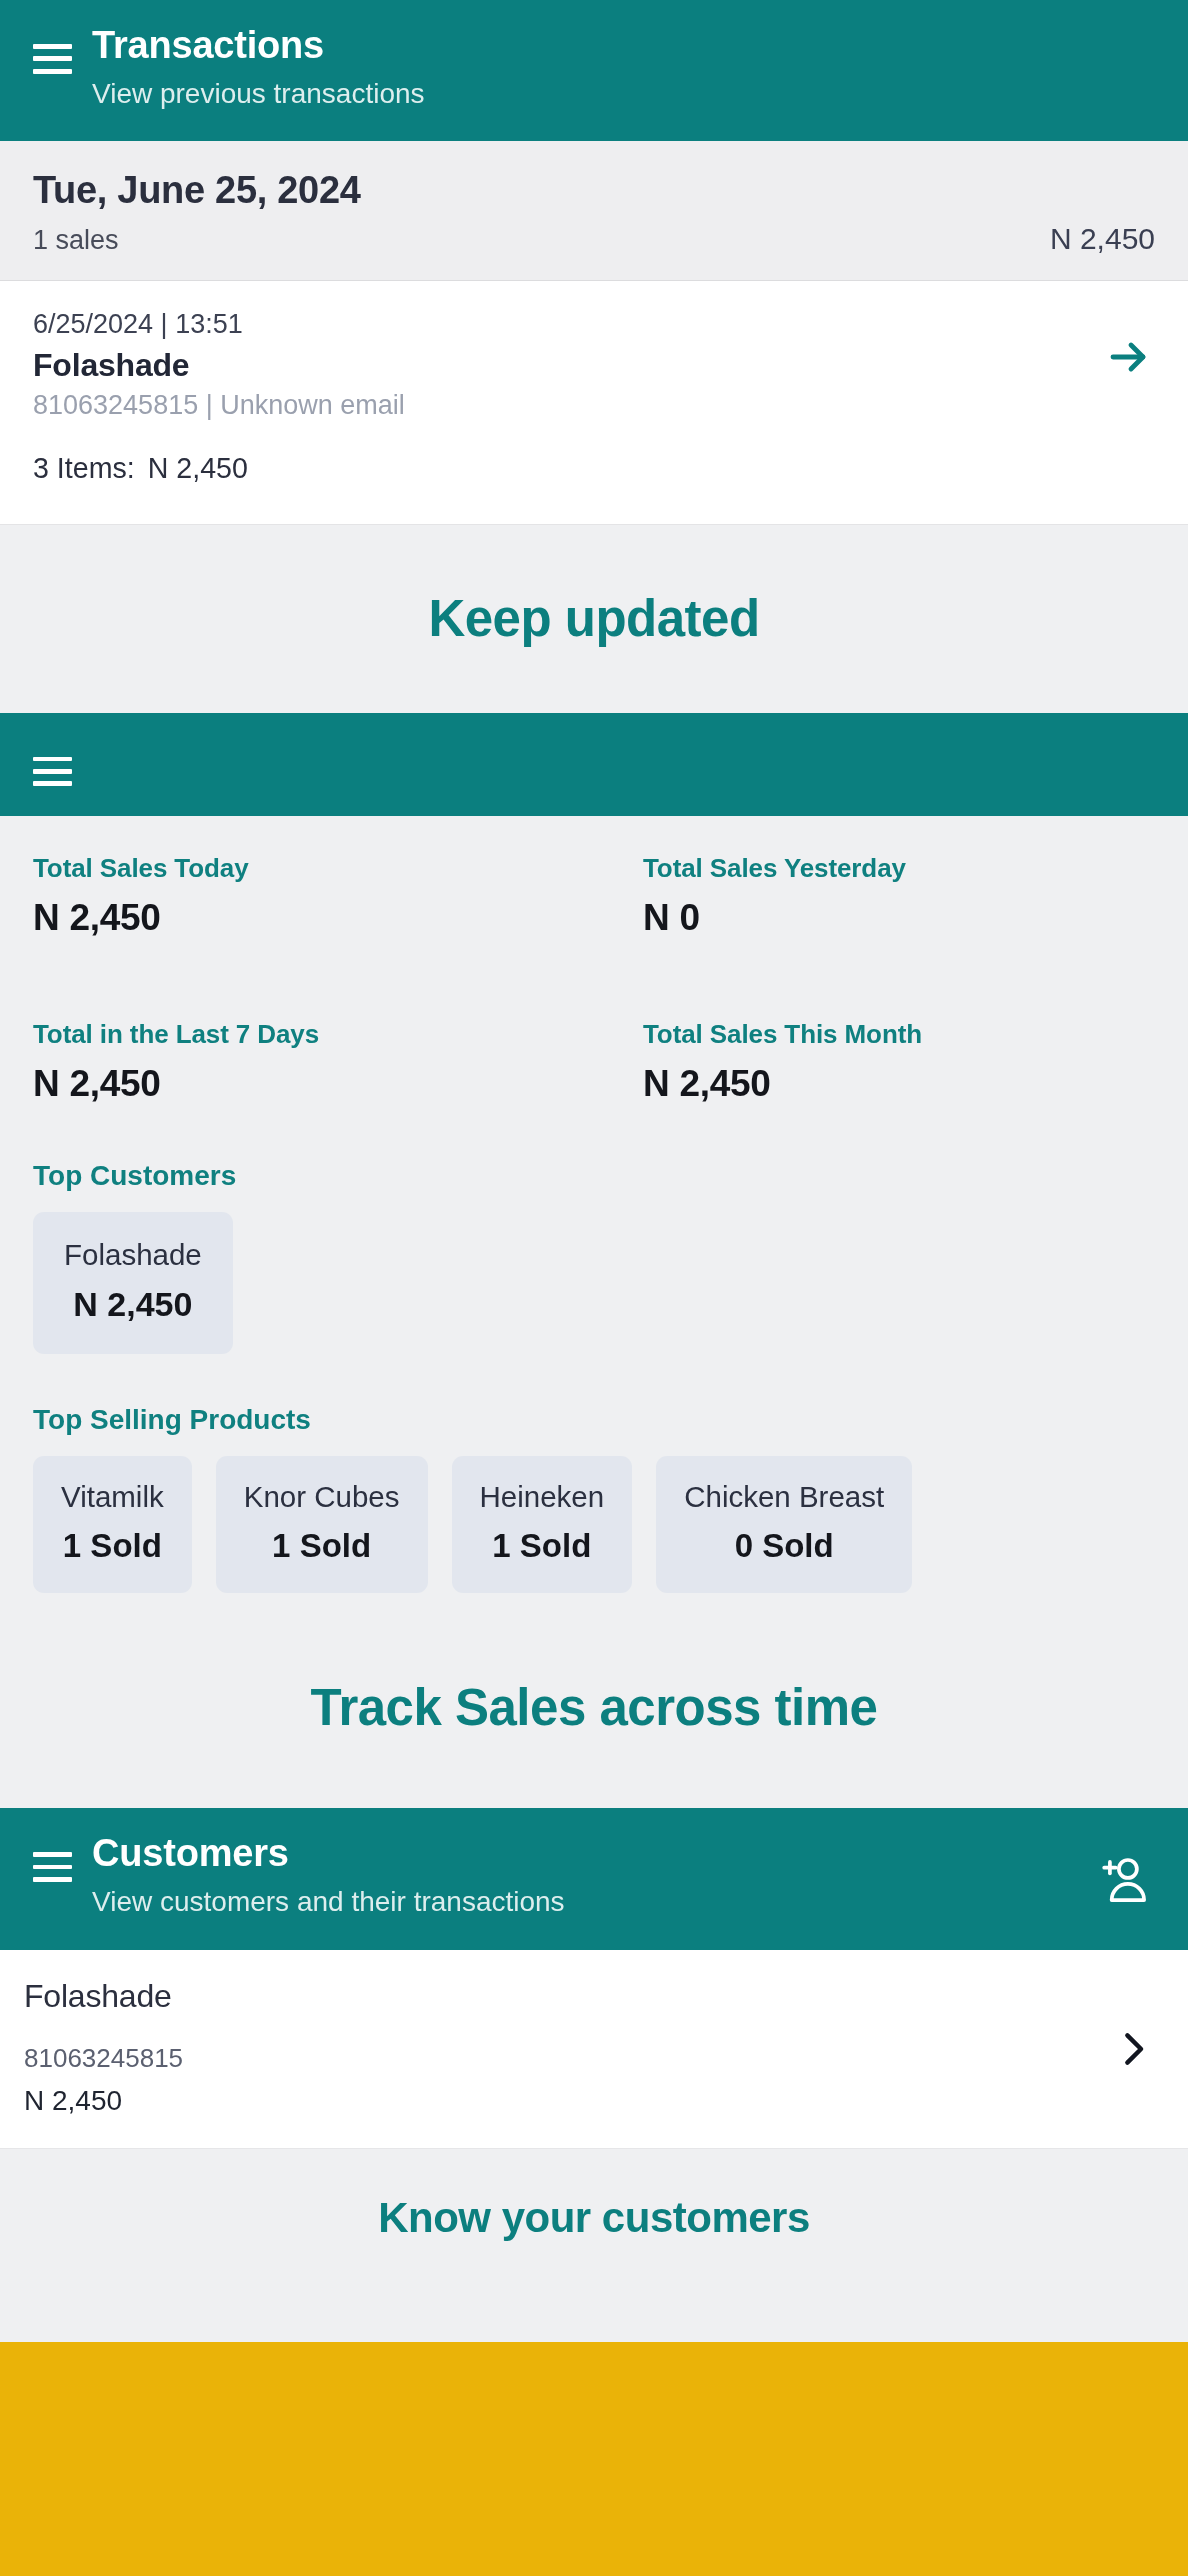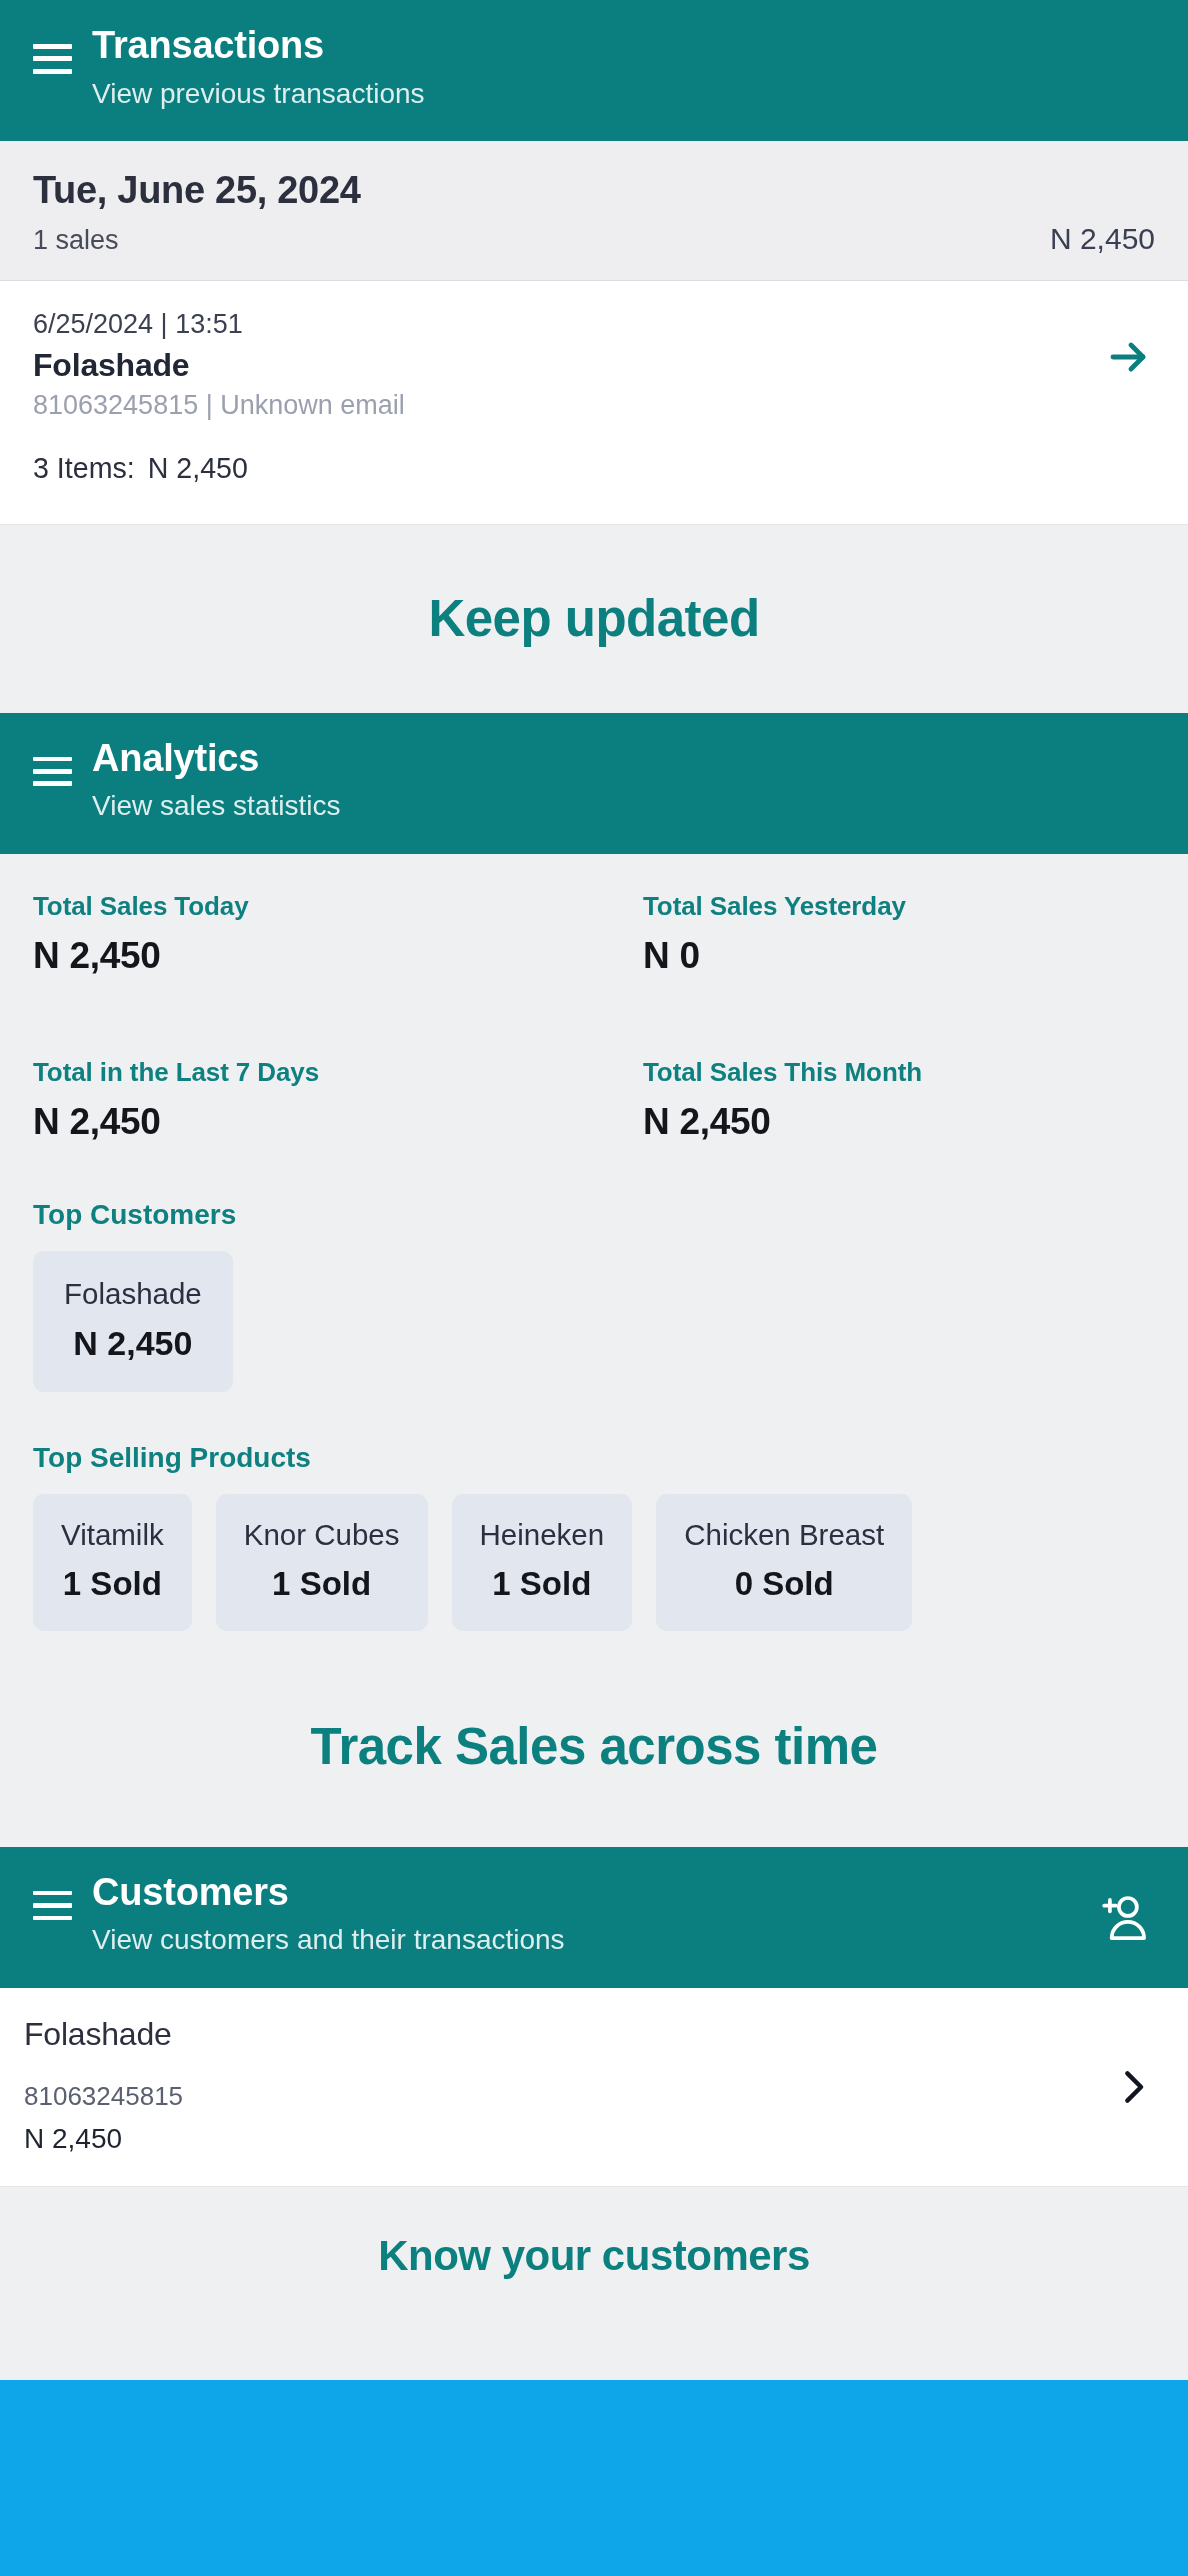--- a/index.html
+++ b/index.html
@@ -2,21 +2,21 @@
 <html style="font-size:14.7px"><head>
 <meta charset="utf-8">
 <style>
   * { margin:0; padding:0; box-sizing:border-box; }
   html,body{
     width:1188px; height:2576px;
     background:#ffffff;
     font-family:"Liberation Sans", sans-serif;
     -webkit-font-smoothing:antialiased;
   }
-  .screen{ width:1188px; height:2576px; position:relative; overflow:hidden; background:#0ea5e9; }
+  .screen{ width:1188px; height:2576px; position:relative; overflow:hidden; background:#eab308; }
 
   
   .sec-header{
     background:#0b7f7f;
     padding:24px 33px 29.5px 33px;
     display:flex; align-items:flex-start;
     position:relative;
   }
   .hamburger{
     width:39px; min-width:39px; margin-top:20px; margin-right:20px;
@@ -153,24 +153,20 @@
   </div>
 
   <div class="tagline t1">Keep updated</div>
 
   <div class="sec-header">
     <div class="hamburger">
       <span></span>
         <span></span>
         <span></span>
     </div>
-    <div class="sec-titles">
-      <div class="sec-title">Analytics</div>
-      <div class="sec-sub">View sales statistics</div>
-    </div>
   </div>
 
   <div class="analytics-body">
 
     <div class="stat-grid">
       <div class="stat">
         <div class="stat-label">Total Sales Today</div>
         <div class="stat-value">N 2,450</div>
       </div>
       <div class="stat right">

